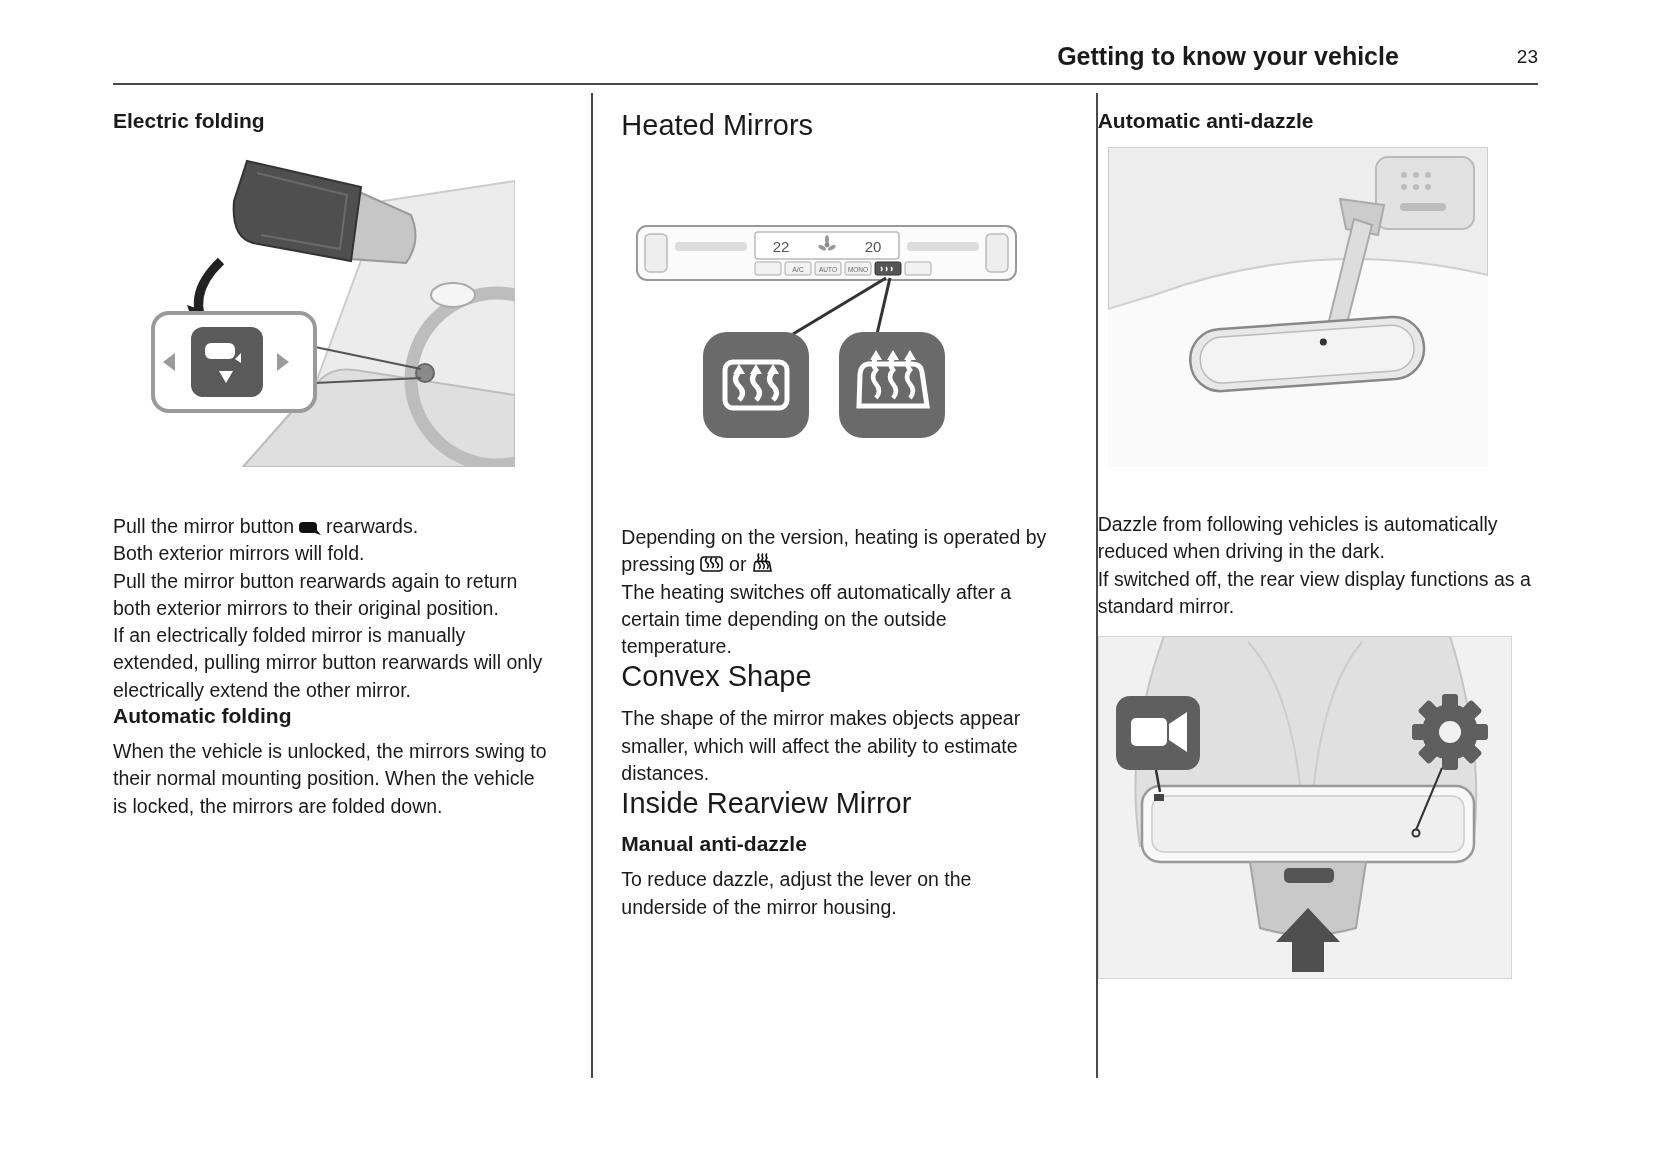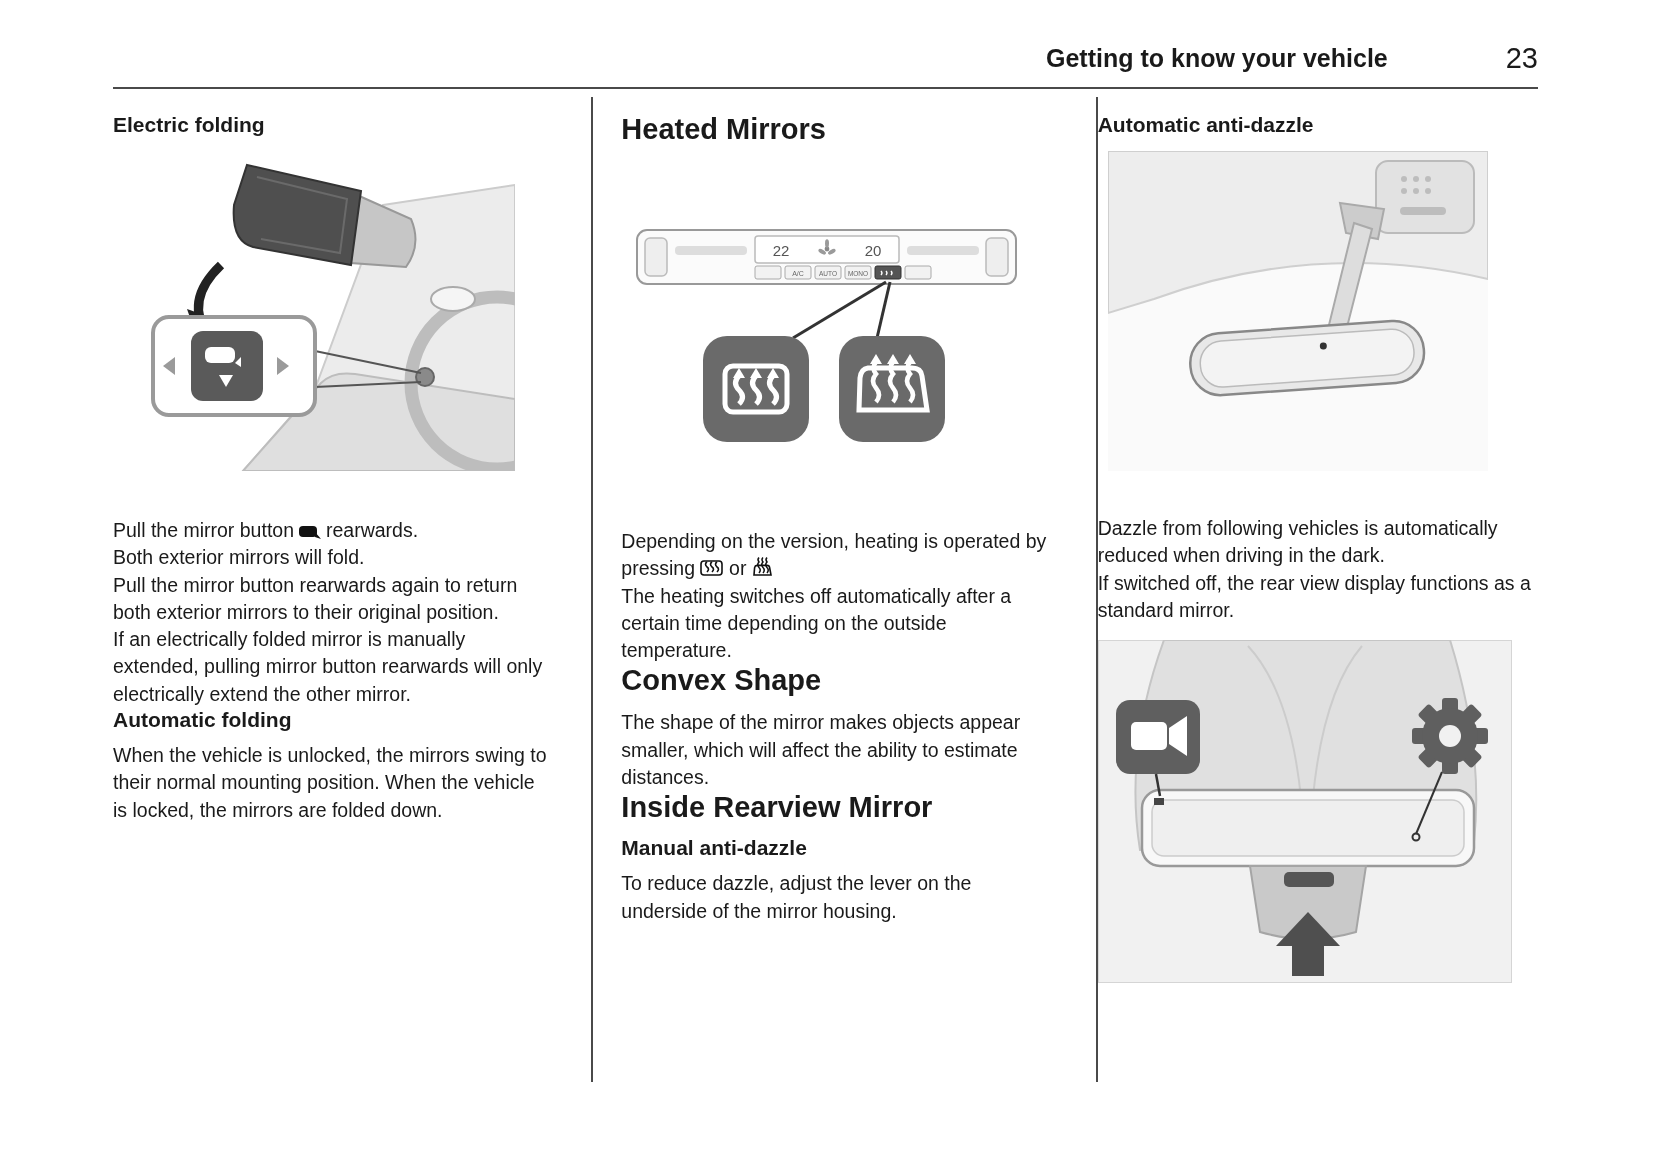--- a/index.html
+++ b/index.html
@@ -10,31 +10,31 @@
   }
   .page { padding:0 115px 0 113px; }
 
   
   .header {
     display:flex; justify-content:flex-end; align-items:center;
     padding-top:42px; padding-bottom:12px;
     border-bottom:2px solid #4a4a4a;
   }
   .header-title { font-size:25px; font-weight:bold; }
-  .page-number  { font-size:29px; margin-left:118px; }
+  .page-number  { font-size:19px; margin-left:118px; }
 
   
   .columns { display:flex; margin-top:8px; min-height:985px; }
   .col { flex:1; box-sizing:border-box; padding-top:16px; }
   .col-left   { padding-right:38px; }
   .col-middle { border-left:2px solid #4a4a4a; border-right:2px solid #4a4a4a; padding-left:28px; padding-right:34px; }
   .col-right  { }
 
   h3.sub { font-size:21px; font-weight:bold; margin:0 0 10px 0; }
-  h2.big { font-size:29px; font-weight:bold; margin:0 0 12px 0; }
+  h2.big { font-size:29px; font-weight:normal; margin:0 0 12px 0; }
   p { font-size:19.5px; line-height:1.40; margin:0; }
 
   .fig { display:block; }
   .fig-electric   { margin:14px 0 46px 12px; }
   .fig-heated     { margin:72px 0 78px 14px; }
   .fig-antidazzle { margin:14px 0 44px 10px; }
   .fig-display    { margin:16px 0 0 0; }
 
   .mt-sub  { margin-top:26px; }
   .mt-big  { margin-top:34px; }

